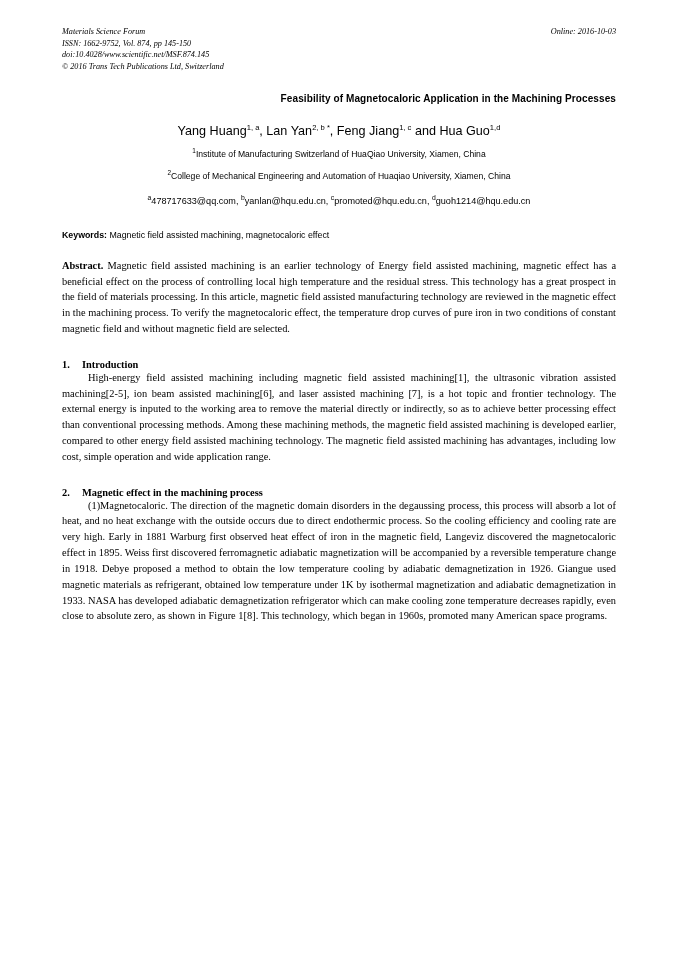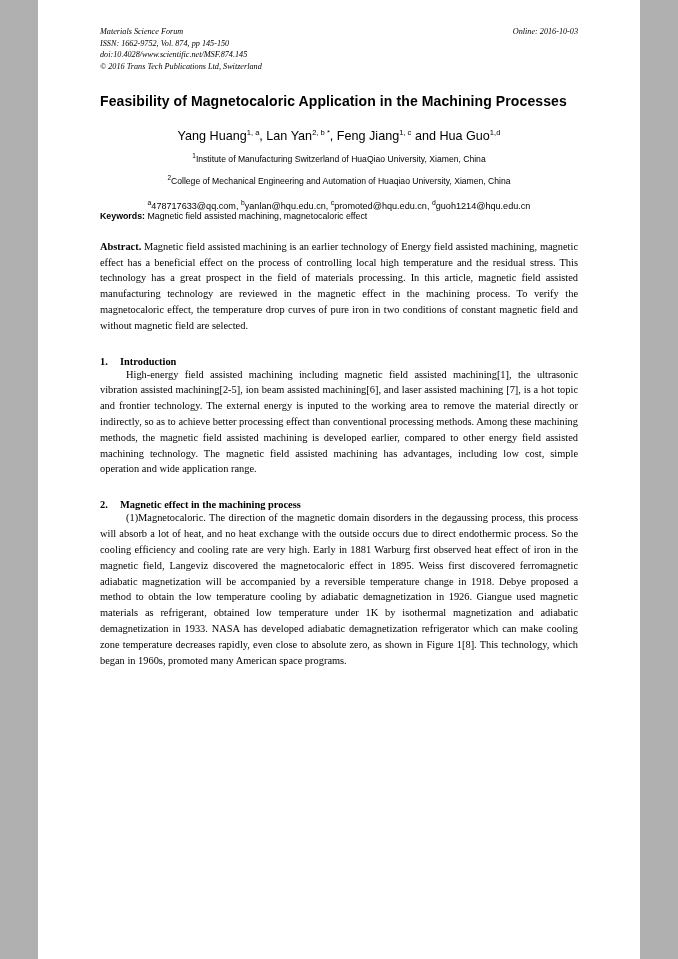--- a/index.html
+++ b/index.html
@@ -1,21 +1,21 @@
 <!DOCTYPE html>
 <html><head>
 <meta charset="utf-8">
 <style>
   html, body {
     margin: 0;
     padding: 0;
     background: #b0b0b0;
   }
   .page {
-    width: 602px;
+    width: 678px;
     height: 959px;
     background: #ffffff;
     margin: 0 auto;
     position: relative;
     box-sizing: border-box;
     padding: 26px 62px 0 62px;
     font-family: "Liberation Serif", serif;
     color: #000000;
     overflow: hidden;
   }
@@ -34,24 +34,24 @@
     white-space: nowrap;
   }
   .header-right {
     font-family: "Liberation Serif", serif;
     font-style: italic;
     padding-top: 0px;
     white-space: nowrap;
     text-align: right;
   }
   .title {
-    text-align: left;
+    text-align: right;
     font-family: "Liberation Sans", sans-serif;
     font-weight: bold;
-    font-size: 14px;
+    font-size: 10px;
     margin-top: 20px;
     letter-spacing: 0.1px;
   }
   .authors {
     text-align: center;
     font-family: "Liberation Sans", sans-serif;
     font-size: 12.6px;
     margin-top: 19px;
   }
   .authors sup {
@@ -75,20 +75,21 @@
     font-size: 9.1px;
     margin-top: 11px;
   }
   .emails sup {
     font-size: 6.8px;
     vertical-align: super;
   }
   .keywords {
     font-family: "Liberation Sans", sans-serif;
     font-size: 8.8px;
+    margin-top: 24px;
   }
   .keywords b {
     font-weight: bold;
   }
   .abstract {
     margin-top: 18px;
     font-size: 10.4px;
     line-height: 1.52;
     text-align: justify;
   }

